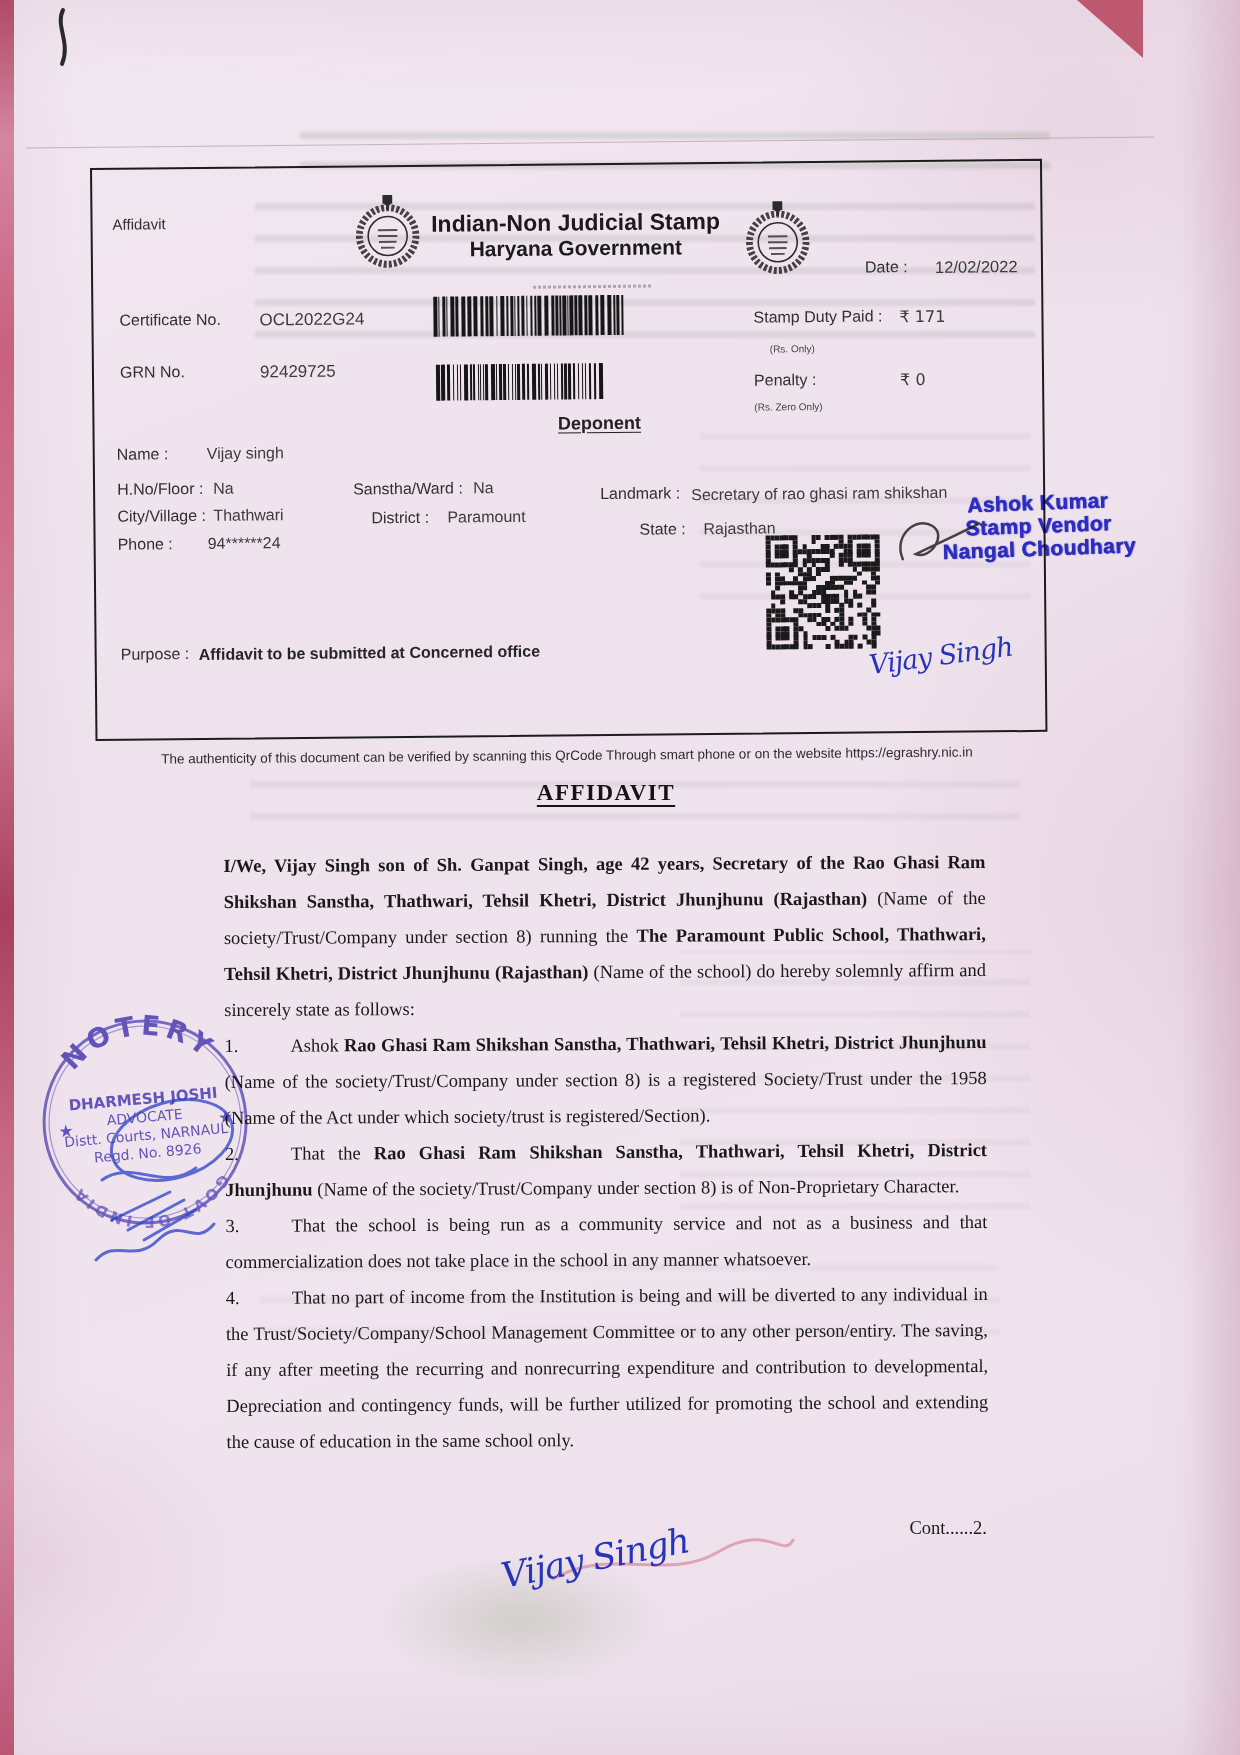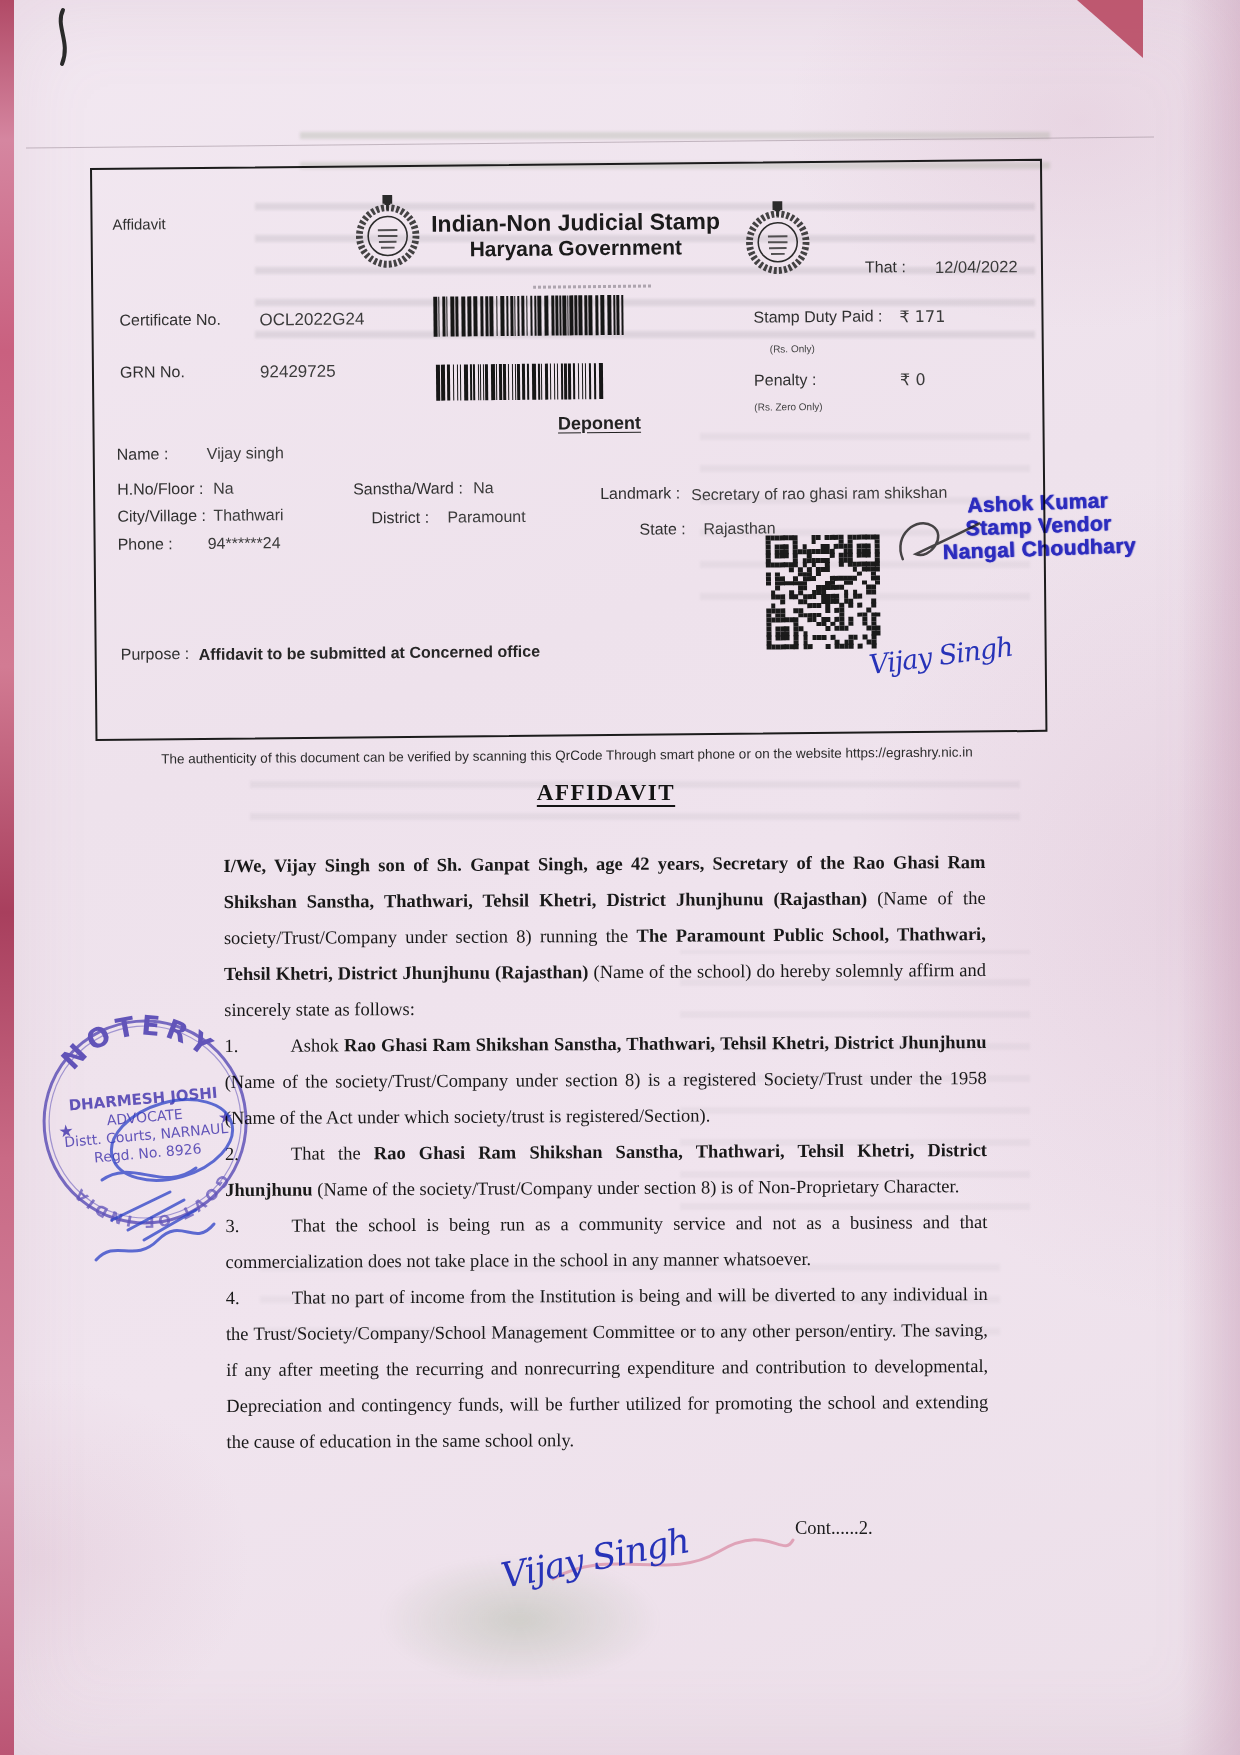--- a/index.html
+++ b/index.html
@@ -64,21 +64,21 @@
 
   
   .aff-title{position:absolute;left:225px;top:780px;width:762px;text-align:center;z-index:2;
         font-family:"Liberation Serif",serif;font-size:23px;font-weight:bold;letter-spacing:1.5px;color:#141414;}
   .aff-title span{text-decoration:underline;text-underline-offset:5px;}
   .aff-body{position:absolute;left:225px;top:846px;width:762px;z-index:2;
         font-family:"Liberation Serif",serif;font-size:18.5px;line-height:36px;color:#191919;
         text-align:justify;transform:rotate(-0.3deg);}
   .aff-body p{margin:0;}
   .pnum{display:inline-block;width:66px;}
-  .cont{position:absolute;left:795px;top:1518px;width:192px;z-index:2;
+  .cont{position:absolute;left:795px;top:1518px;width:192px;text-align:right;z-index:2;
         font-family:"Liberation Serif",serif;font-size:18.5px;color:#1c1c1c;}
   .sig2{position:absolute;left:500px;top:1538px;font-size:35px;transform:rotate(-11deg);z-index:3;}
   .flourish{position:absolute;left:548px;top:1524px;z-index:2;opacity:.55;}
 
   
   .notary{position:absolute;left:36px;top:1008px;z-index:3;transform:rotate(-5deg);
         mix-blend-mode:multiply;opacity:.92;}
   .nt-arc{font-family:"DejaVu Sans",sans-serif;font-size:27px;font-weight:bold;fill:#5b50c2;letter-spacing:5px;}
   .nt-arc.smallarc{font-size:15px;letter-spacing:3px;opacity:.75;}
   .nt-line{font-family:"DejaVu Sans",sans-serif;font-size:14px;fill:#5b50c2;text-anchor:middle;}
@@ -132,22 +132,22 @@
         </g>
       </svg>
     </div>
 
     <div class="title-block">
       <div class="t1">Indian-Non Judicial Stamp</div>
       <div class="t2">Haryana Government</div>
     </div>
     <div class="micro-line"></div>
 
-    <span class="lbl" style="left:772px;top:96px;">That :</span>
-    <span class="val" style="left:842px;top:96px;font-size:16.5px;">12/04/2022</span>
+    <span class="lbl" style="left:772px;top:96px;">Date :</span>
+    <span class="val" style="left:842px;top:96px;font-size:16.5px;">12/02/2022</span>
 
     <span class="lbl" style="left:26px;top:142px;">Certificate No.</span>
     <span class="val" style="left:166px;top:142px;font-size:17px;">OCL2022G24</span>
     <div class="barcode" style="left:340px;top:130px;width:192px;height:40px;">
         <span style="width:4px;margin-right:1px"></span>
         <span style="width:1px;margin-right:3px"></span>
         <span style="width:3px;margin-right:1px"></span>
         <span style="width:1px;margin-right:3px"></span>
         <span style="width:4px;margin-right:1px"></span>
         <span style="width:3px;margin-right:3px"></span>

